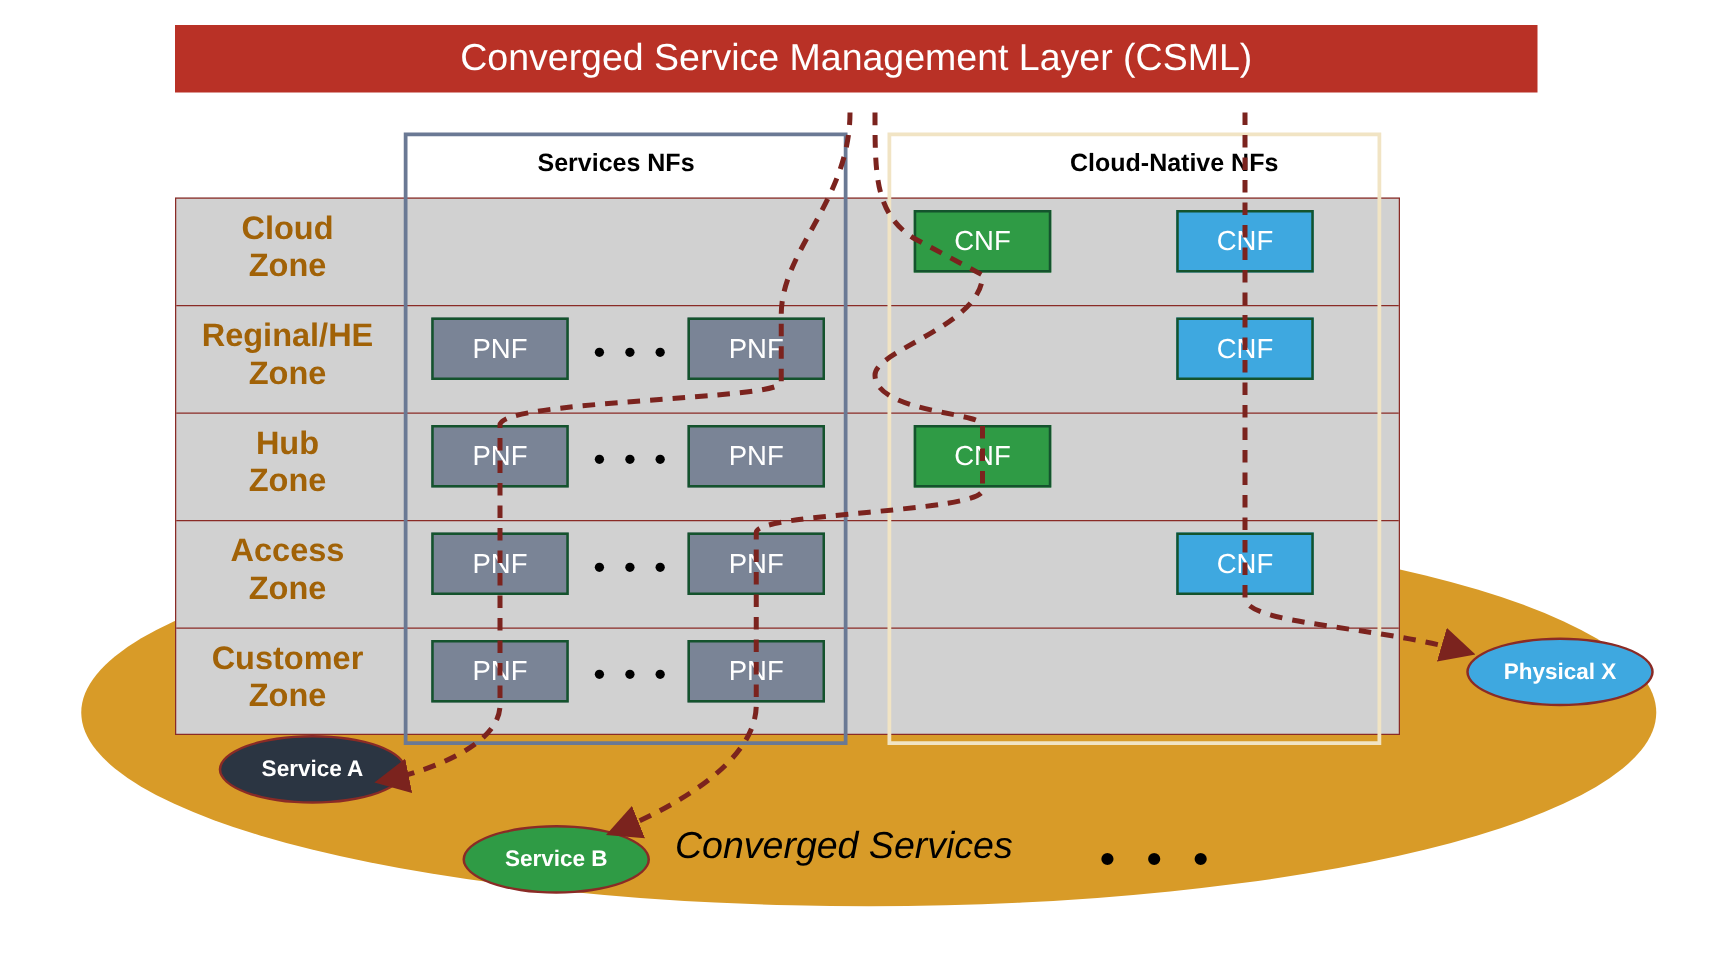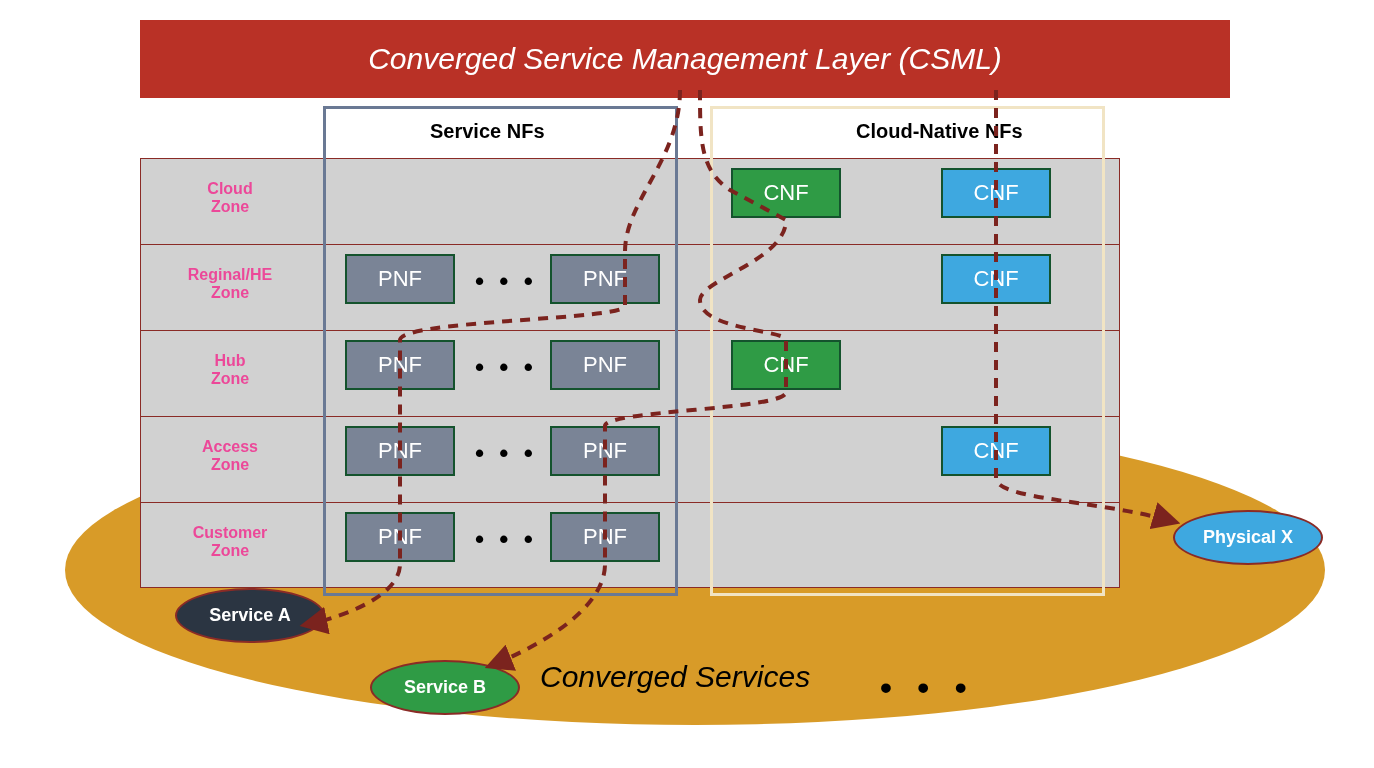--- a/index.html
+++ b/index.html
@@ -40,22 +40,22 @@
   .grid-row {
     position: absolute;
     left: 0;
     right: 0;
     border-bottom: 1px solid #8a2b26;
     box-sizing: border-box;
   }
   .zone-label {
     position: absolute;
     font-weight: bold;
-    font-size: 16px;
-    color: #ec4899;
+    font-size: 26px;
+    color: #a16207;
     text-align: center;
     line-height: 1.15;
     display: flex;
     align-items: center;
     justify-content: center;
     flex-direction: column;
   }
   .nf-box {
     position: absolute;
     box-sizing: border-box;
@@ -122,24 +122,24 @@
 
 <div class="layer zone-label" style="left:155px; top:168px; width:150px; height:60px;">Cloud<br>Zone</div>
 <div class="layer zone-label" style="left:155px; top:254px; width:150px; height:60px;">Reginal/HE<br>Zone</div>
 <div class="layer zone-label" style="left:155px; top:340px; width:150px; height:60px;">Hub<br>Zone</div>
 <div class="layer zone-label" style="left:155px; top:426px; width:150px; height:60px;">Access<br>Zone</div>
 <div class="layer zone-label" style="left:155px; top:512px; width:150px; height:60px;">Customer<br>Zone</div>
 
 <div class="layer column-group-box" style="left:323px; top:106px; width:355px; height:490px; border-color:#6a7994;"></div>
 <div class="layer column-group-box" style="left:710px; top:106px; width:395px; height:490px; border-color:#f1e4c4;"></div>
 
-<div class="layer col-label" style="left:430px; top:120px;">Service NFs</div>
+<div class="layer col-label" style="left:430px; top:120px;">Services NFs</div>
 <div class="layer col-label" style="left:820px; top:120px;margin-left:36px;">Cloud-Native NFs</div>
 
-<div class="layer csml-bar" style="left:140px; top:20px; width:1090px; height:78px;font-style:italic;">
+<div class="layer csml-bar" style="left:140px; top:20px; width:1090px; height:54px;">
   <span>Converged Service Management Layer (CSML)</span>
 </div>
 
 <div class="layer nf-box cnf-green" style="left:731px; top:168px; width:110px; height:50px;">CNF</div>
 <div class="layer nf-box cnf-blue" style="left:941px; top:168px; width:110px; height:50px;">CNF</div>
 
 <div class="layer nf-box pnf" style="left:345px; top:254px; width:110px; height:50px;">PNF</div>
 <div class="layer dots" style="left:475px; top:266px;">• • •</div>
 <div class="layer nf-box pnf" style="left:550px; top:254px; width:110px; height:50px;">PNF</div>
 <div class="layer nf-box cnf-blue" style="left:941px; top:254px; width:110px; height:50px;">CNF</div>

